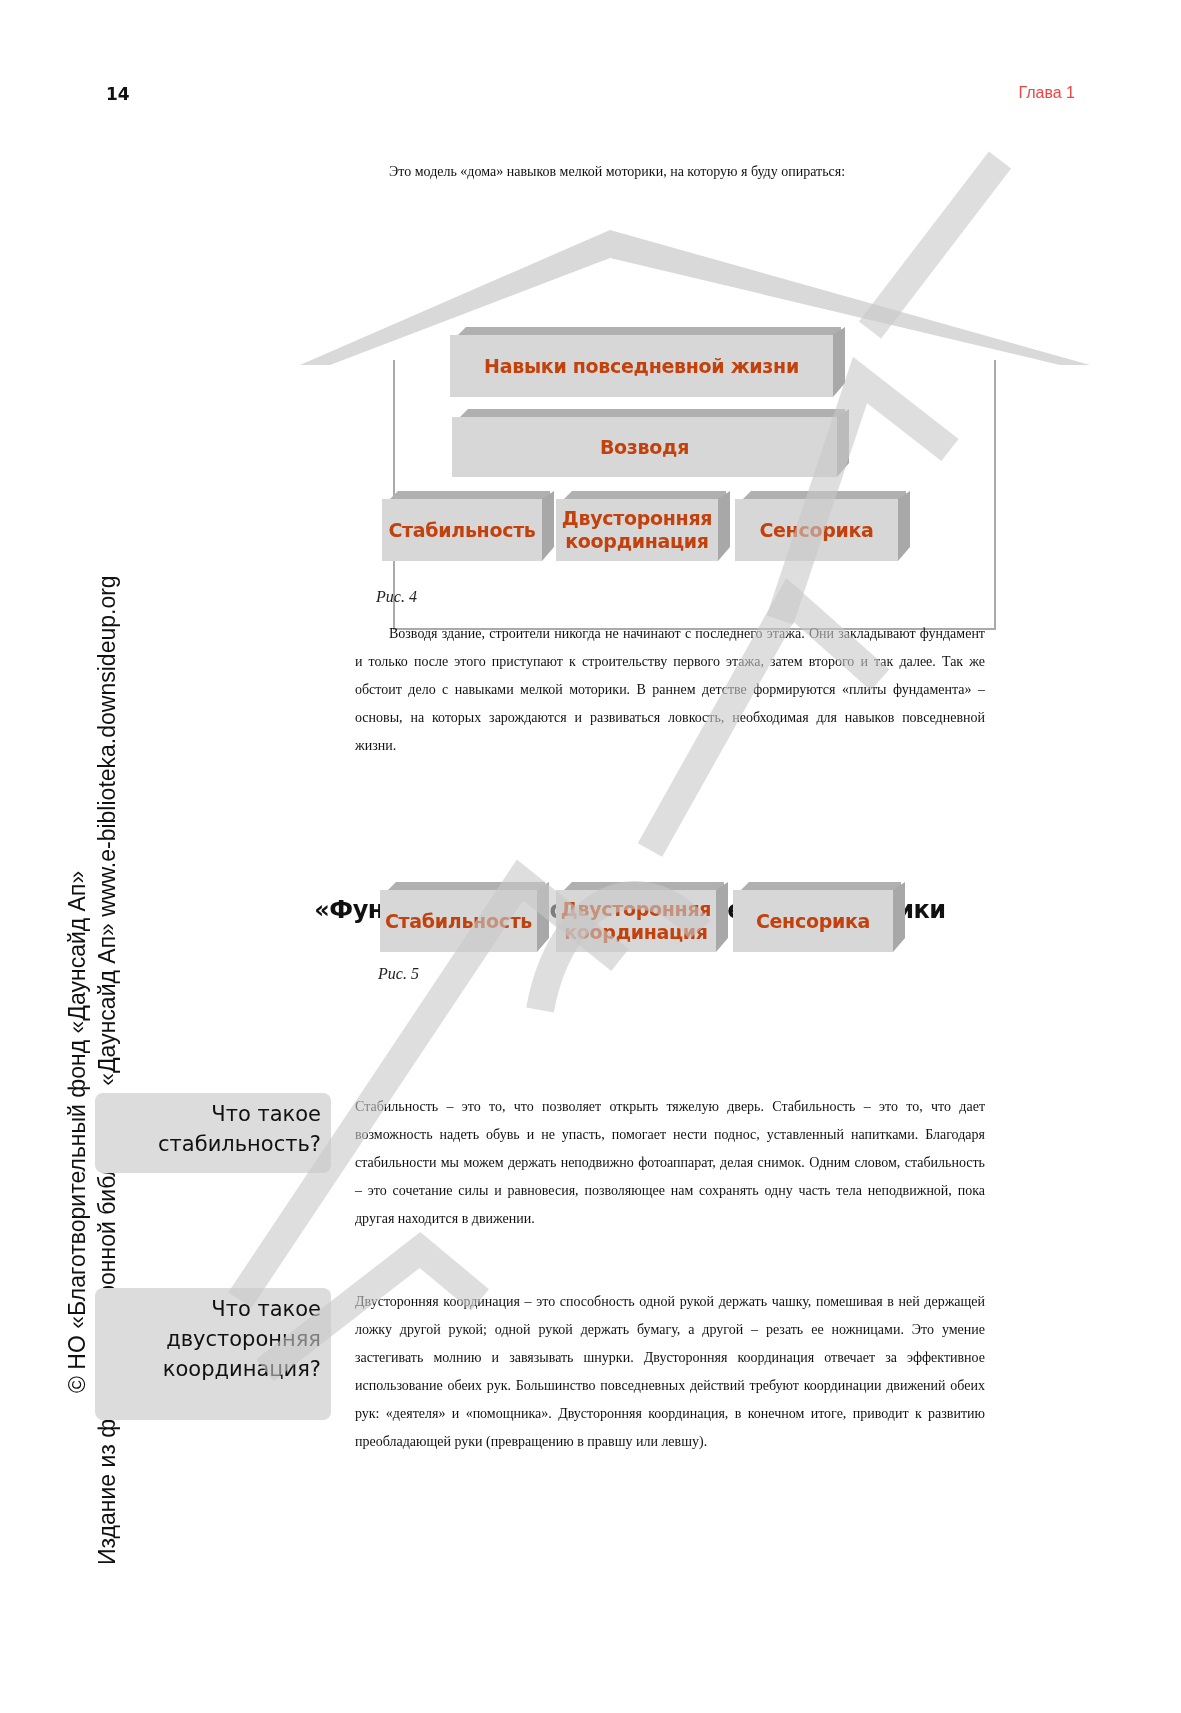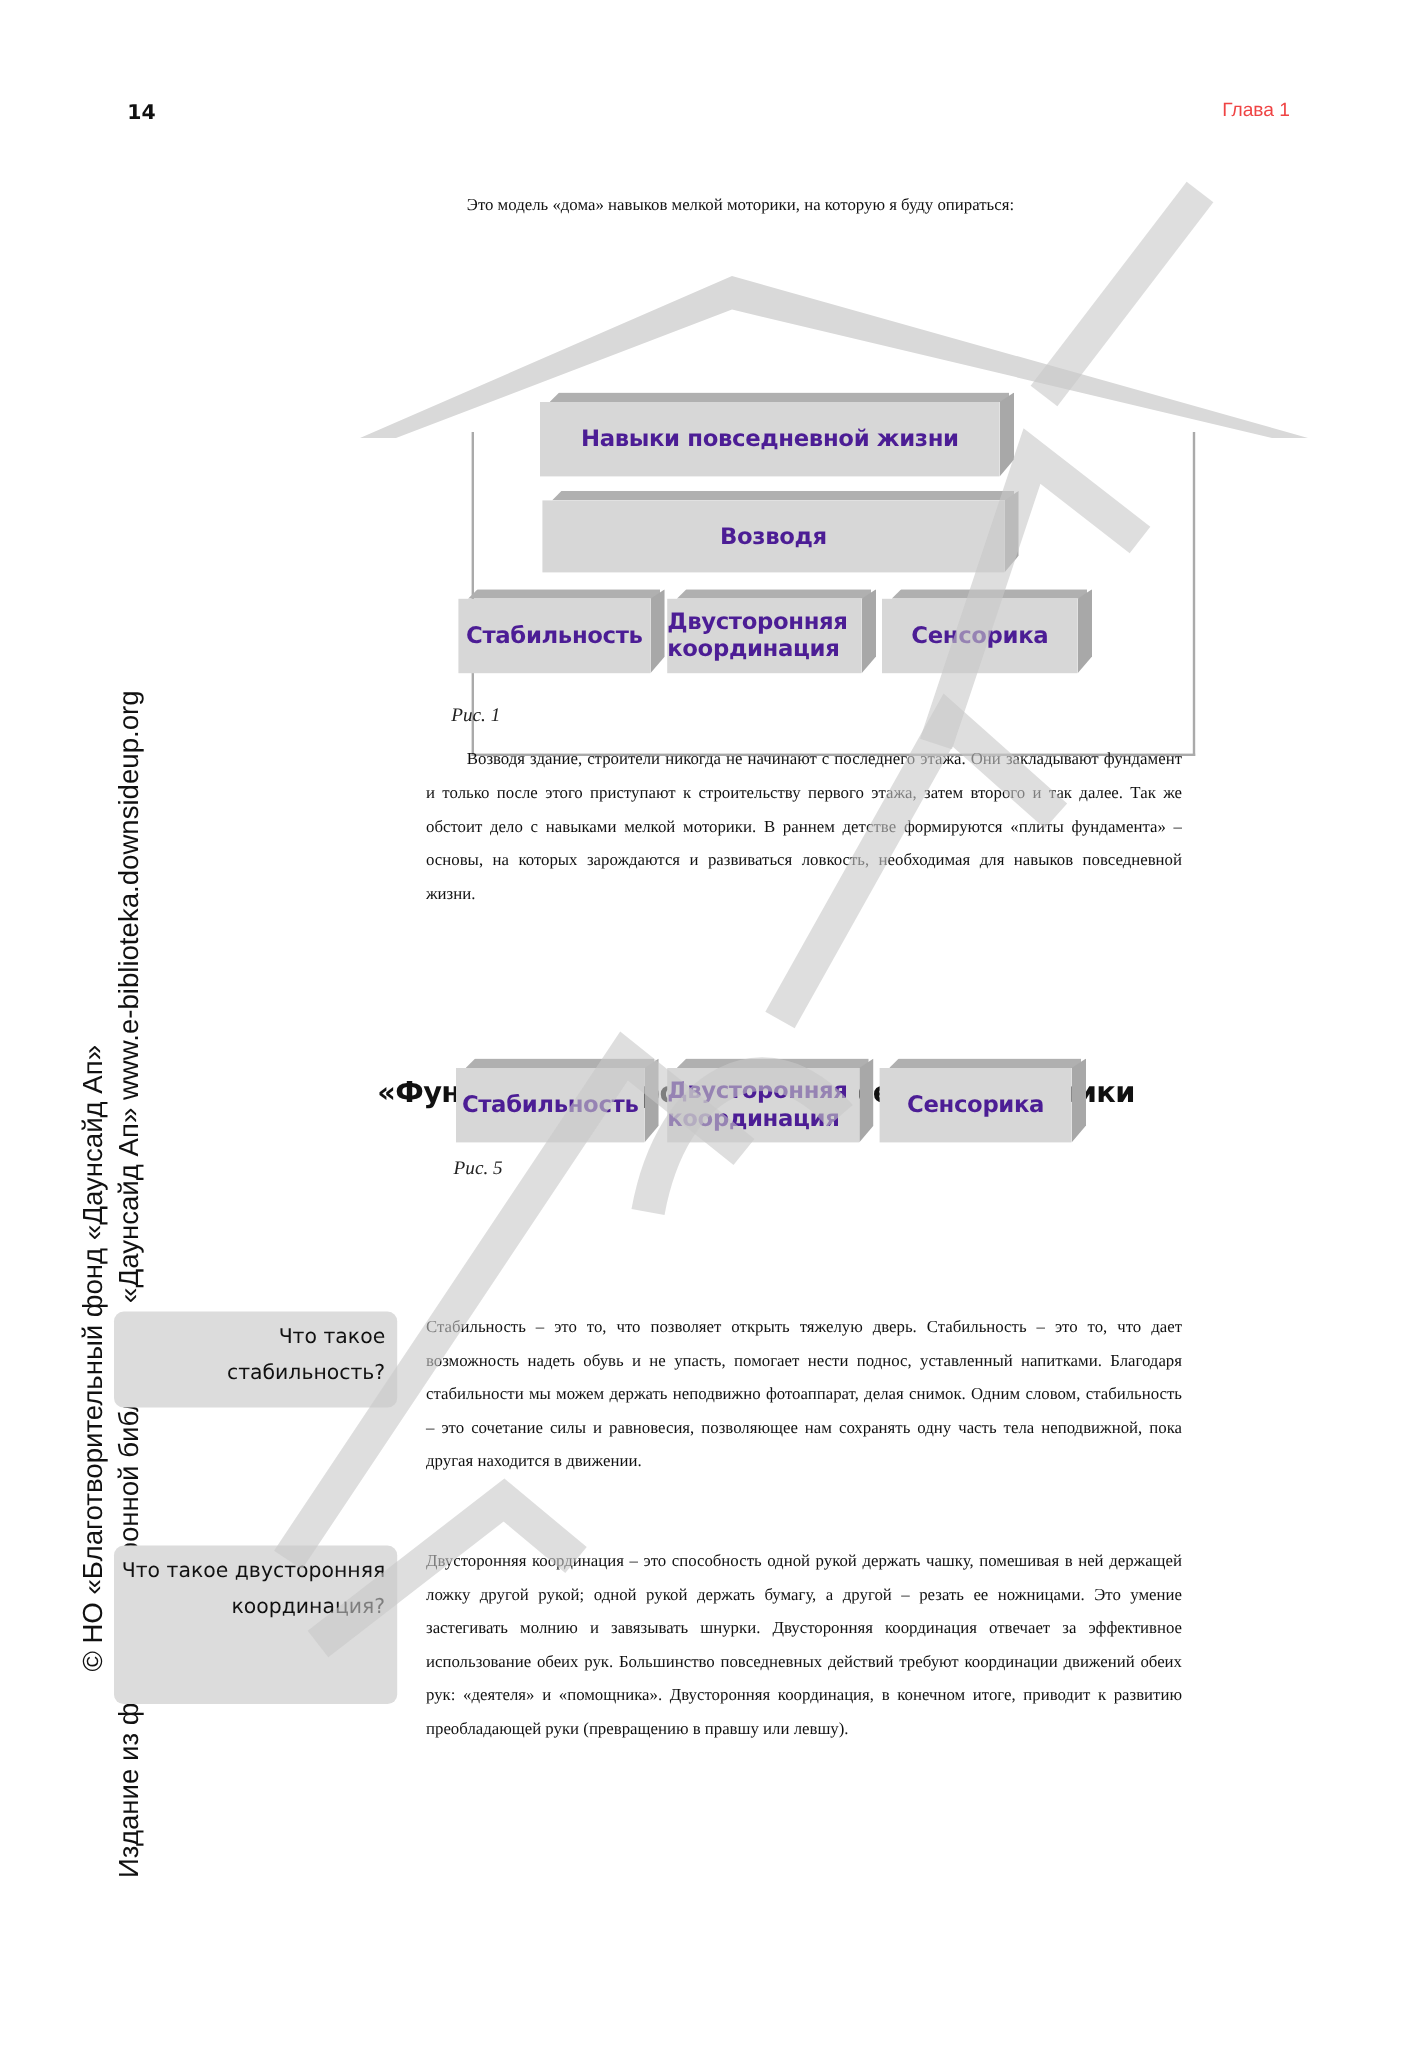--- a/index.html
+++ b/index.html
@@ -14,27 +14,27 @@
 
   .caption { font-style: italic; font-size: 16px; color: #222; }
 
   
   .side { left: 62px; top: 1565px; width: 1230px; transform-origin: 0 0; transform: rotate(-90deg); font-family: "Liberation Sans", sans-serif; font-size: 23px; line-height: 30px; color: #111; white-space: nowrap; }
   .side div { height: 30px; }
 
   
   .house-frame { left: 393px; top: 360px; width: 603px; height: 270px; border: 2px solid #aaa; border-top: none; box-sizing: border-box; }
 
-  .block { position: absolute; background: #d7d7d7; display: flex; align-items: center; justify-content: center; text-align: left; font-family: "DejaVu Sans", sans-serif; font-weight: bold; font-size: 19px; line-height: 23px; color: #4c1d95; letter-spacing: -0.3px; }
+  .block { position: absolute; background: #d7d7d7; display: flex; align-items: center; justify-content: center; text-align: center; font-family: "DejaVu Sans", sans-serif; font-weight: bold; font-size: 19px; line-height: 23px; color: #c2410c; letter-spacing: -0.3px; }
   .block::before { content: ""; position: absolute; left: 8px; top: -8px; right: -8px; height: 8px; background: #b0b0b0; clip-path: polygon(0 100%, 8px 0, 100% 0, 100% 100%); }
   .block::after { content: ""; position: absolute; top: -8px; right: -12px; width: 12px; bottom: 0; background: #a8a8a8; clip-path: polygon(0 8px, 100% 0, 100% calc(100% - 14px), 0 100%); }
 
   .heading { left: 280px; top: 896px; width: 700px; text-align: center; font-family: "DejaVu Sans", sans-serif; font-weight: bold; font-size: 24px; letter-spacing: -0.5px; }
 
-  .qbox { position: absolute; left: 95px; width: 236px; background: #dcdcdc; border-radius: 8px; box-sizing: border-box; padding: 6px 10px 6px 6px; text-align: right; font-family: "DejaVu Sans", sans-serif; font-size: 17px; line-height: 30px; color: #111; }
+  .qbox { position: absolute; left: 95px; width: 236px; background: #dcdcdc; border-radius: 8px; box-sizing: border-box; padding: 6px 10px 6px 6px; text-align: right; font-family: "DejaVu Sans", sans-serif; font-size: 21px; line-height: 30px; color: #111; }
 
   .watermark { left: 0; top: 0; pointer-events: none; }
 </style>
 </head>
 <body>
 
 <div class="abs page-num">14</div>
 <div class="abs chapter">Глава 1</div>
 
 <div class="abs side">
@@ -52,21 +52,21 @@
   </svg>
   <div class="abs house-frame"></div>
 
   <div class="block" style="left:450px; top:335px; width:383px; height:62px;">Навыки повседневной жизни</div>
   <div class="block" style="left:452px; top:417px; width:385px; height:60px;">Возводя</div>
   <div class="block" style="left:382px; top:499px; width:160px; height:62px;">Стабильность</div>
   <div class="block" style="left:556px; top:499px; width:162px; height:62px;">Двусторонняя координация</div>
   <div class="block" style="left:735px; top:499px; width:163px; height:62px;">Сенсорика</div>
 </div>
 
-<div class="abs caption" style="left:376px; top:588px;">Рис. 1</div>
+<div class="abs caption" style="left:376px; top:588px;">Рис. 4</div>
 
 <div class="abs para" style="left:355px; top:620px; width:630px;">
   <span class="indent"></span><span>Возводя здание, строители никогда не начинают с последнего этажа. Они закладывают фундамент и только после этого приступают к строительству первого этажа, затем второго и так далее. Так же обстоит дело с навыками мелкой моторики. В раннем детстве формируются «плиты фундамента» – основы, на которых зарождаются и развиваться ловкость, необходимая для навыков повседневной жизни.</span>
 </div>
 
 <div class="abs heading">«Фундамент» строительства мелкой моторики</div>
 
 <div>
   <div class="block" style="left:380px; top:890px; width:157px; height:62px;">Стабильность</div>
   <div class="block" style="left:556px; top:890px; width:160px; height:62px;">Двусторонняя координация</div>

